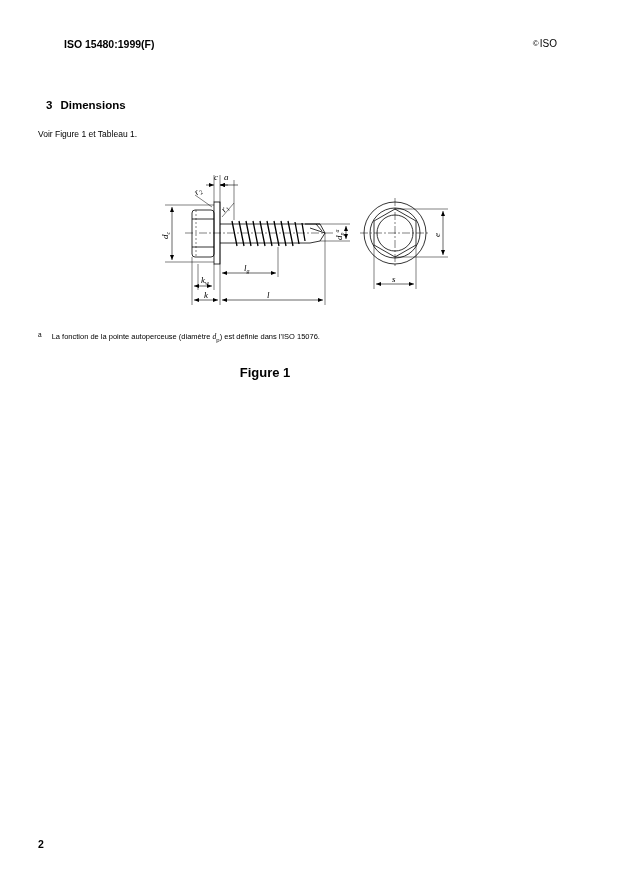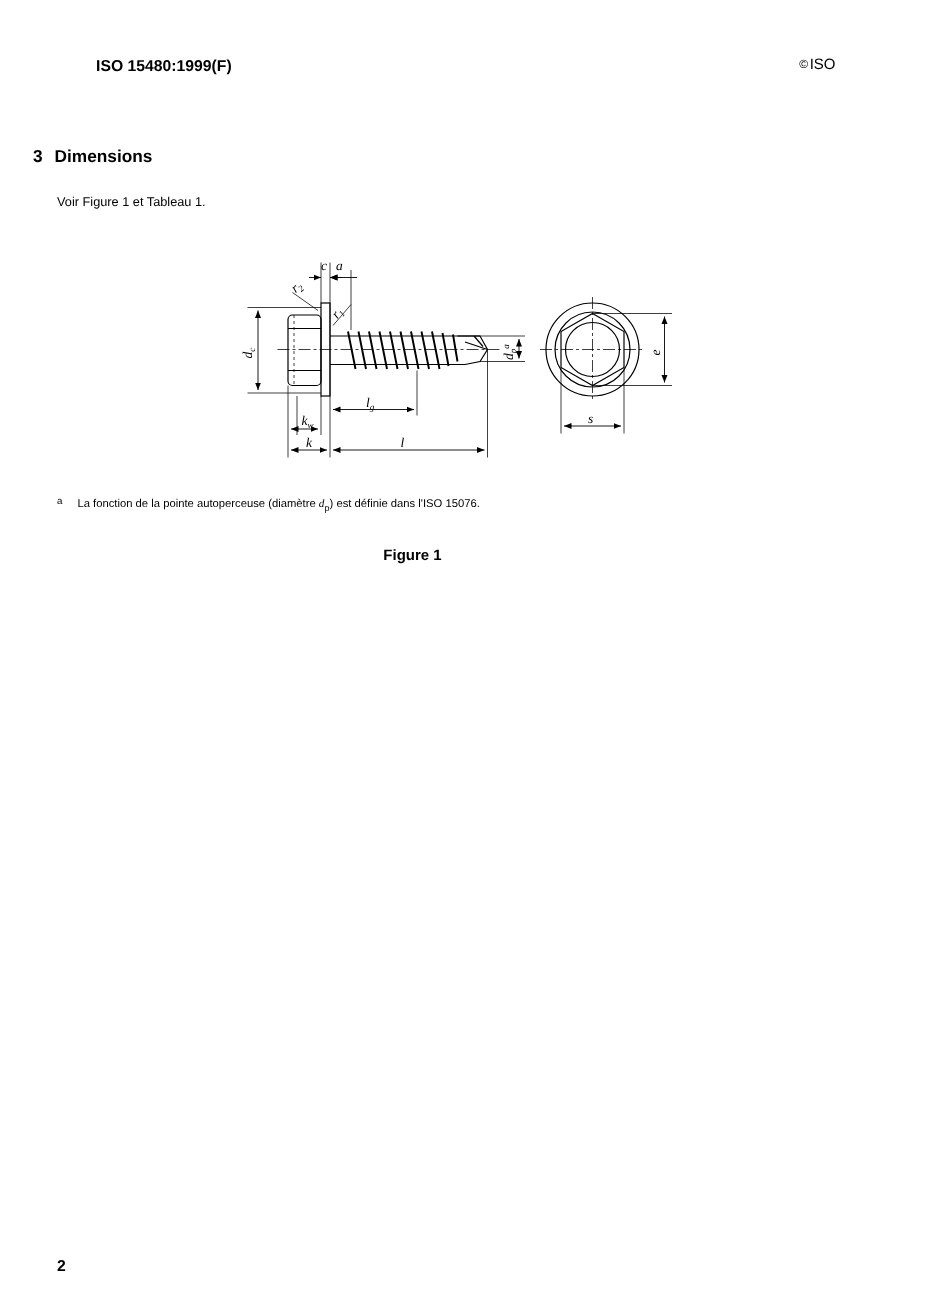--- a/index.html
+++ b/index.html
@@ -1,29 +1,29 @@
 <!DOCTYPE html>
 <html><head>
 <meta charset="utf-8">
 <style>
   html, body { margin: 0; padding: 0; background: #ffffff; }
   body { width: 619px; height: 877px; position: relative; overflow: hidden;
          font-family: "Liberation Sans", sans-serif; color: #000; }
   .hdr-left { position: absolute; left: 38px; top: 38px; font-size: 10.5px; font-weight: bold; padding-left: 26px; }
   .hdr-right { position: absolute; right: 62px; top: 38px; font-size: 10px; }
   .copy { font-size: 8px; vertical-align: 1px; margin-right: 1px; }
-  .sec-title { position: absolute; left: 22px; top: 99px; font-size: 11.5px; font-weight: bold; }
+  .sec-title { position: absolute; left: 46px; top: 99px; font-size: 11.5px; font-weight: bold; }
   .sec-title .num { margin-right: 8px; }
   .para { position: absolute; left: 38px; top: 129px; font-size: 8.5px; }
   .figure { position: absolute; left: 150px; top: 165px; width: 310px; height: 150px; }
   .footnote { position: absolute; left: 38px; top: 331px; font-size: 7.5px; white-space: nowrap; }
   .footnote .mark { font-size: 6.5px; vertical-align: 2px; margin-right: 10px; }
   .footnote i { font-family: "Liberation Serif", serif; }
   .footnote sub { font-size: 6px; }
-  .caption { position: absolute; left: 15px; width: 520px; top: 365px; text-align: center; font-size: 10px; font-weight: bold; }
+  .caption { position: absolute; left: 5px; width: 520px; top: 365px; text-align: center; font-size: 13px; font-weight: bold; }
   .pagenum { position: absolute; left: 38px; top: 838px; font-size: 10.5px; font-weight: bold; }
   svg text { font-family: "Liberation Serif", serif; font-style: italic; font-size: 9px; fill: #000; }
   svg .sub { font-size: 6px; }
 </style>
 </head>
 <body>
 
 <div class="hdr-left">ISO 15480:1999(F)</div>
 <div class="hdr-right"><span class="copy">©</span><span>ISO</span></div>
 

